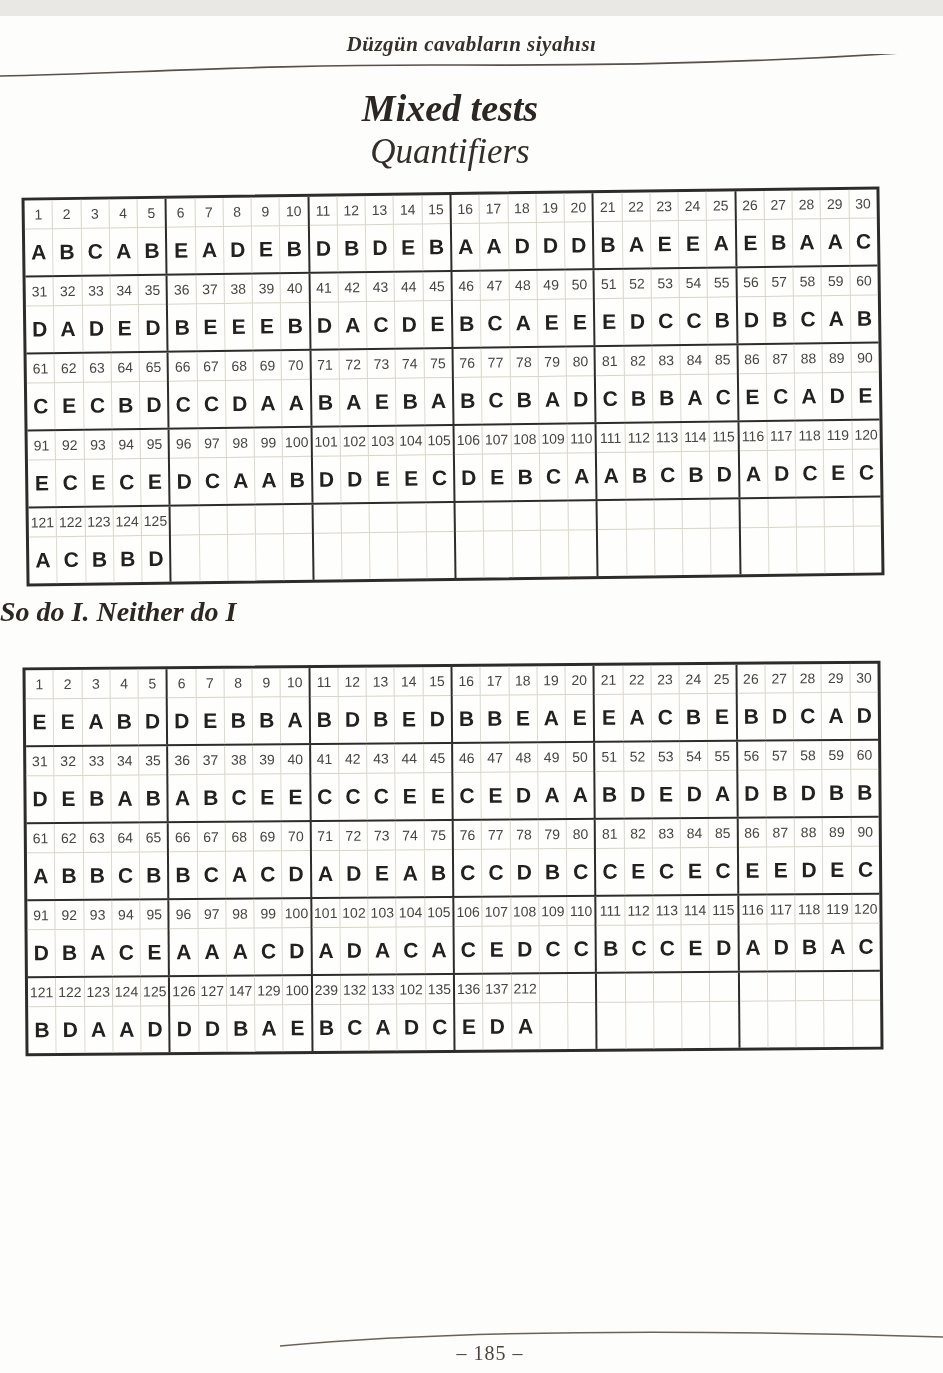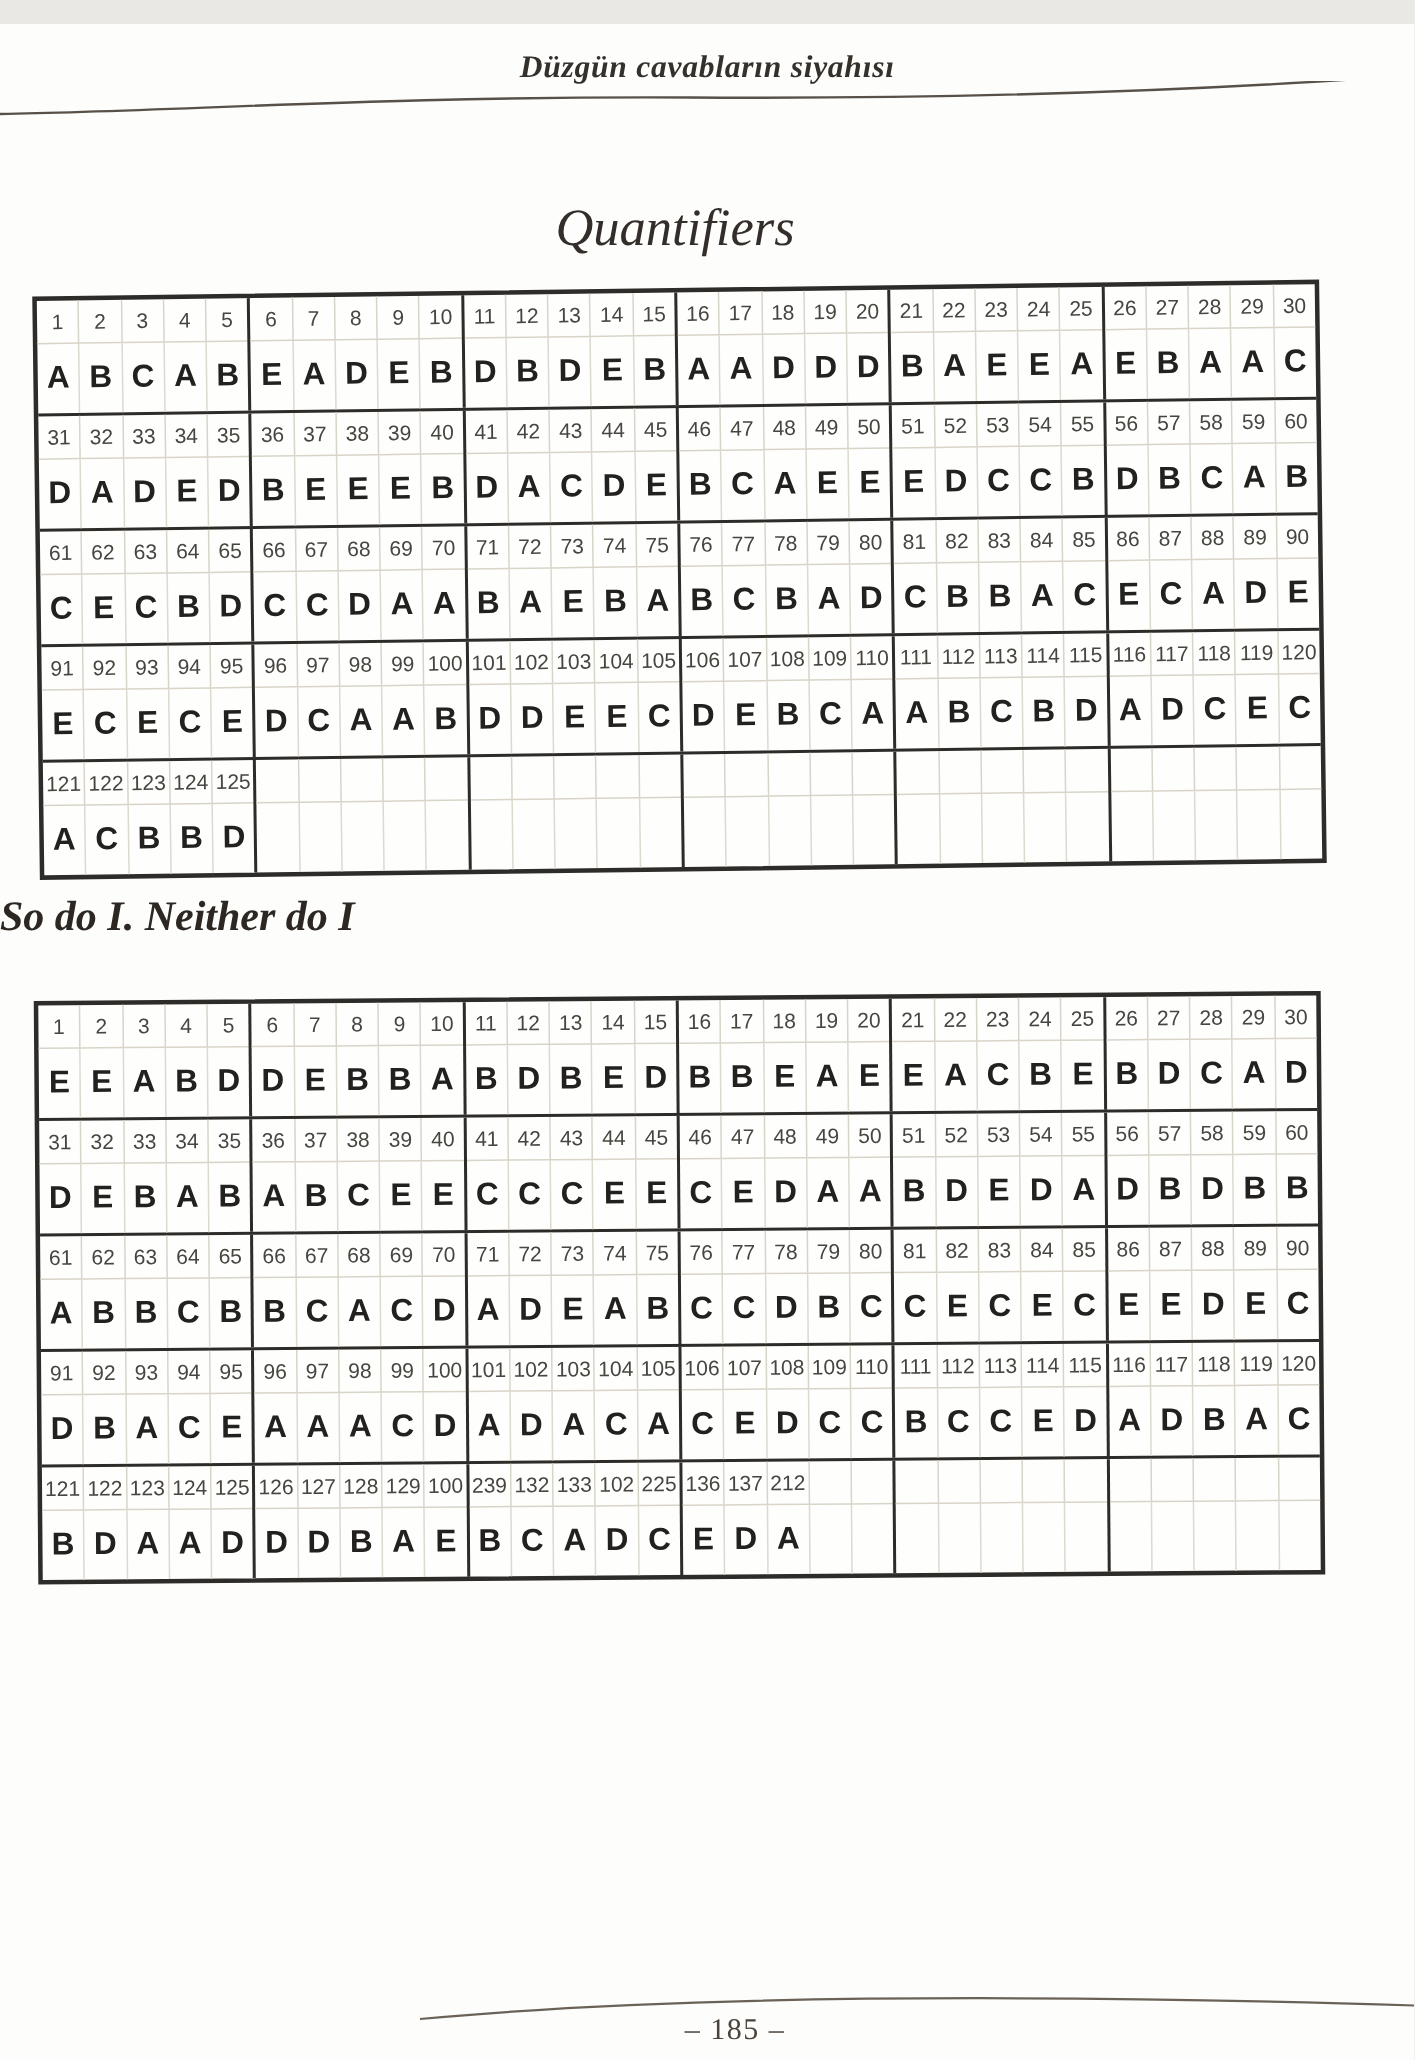--- a/index.html
+++ b/index.html
@@ -76,20 +76,21 @@
 <body>
 
 <div class="page" style="background: rgb(253, 253, 251);">
 
   <div class="running-header">Düzgün cavabların siyahısı</div>
 
   <svg class="top-curve" width="943" height="40" viewBox="0 0 943 40">
     <path d="M 0 22 C 120 20, 260 10, 460 11 C 640 12, 810 6, 943 -4" fill="none" stroke="#57514a" stroke-width="1.6"></path>
   </svg>
 
+  <h1 class="page-title">Mixed tests</h1>
 
   <h2 class="page-subtitle">Quantifiers</h2>
 
   <div class="answer-table" id="table1">
       <div class="t-row">
         <div class="t-group">
           <div class="num-row">
             <div class="num-cell">1</div>
             <div class="num-cell">2</div>
             <div class="num-cell">3</div>
@@ -988,39 +989,39 @@
             <div class="ans-cell">D</div>
             <div class="ans-cell">A</div>
             <div class="ans-cell">A</div>
             <div class="ans-cell">D</div>
           </div>
         </div>
         <div class="t-group">
           <div class="num-row">
             <div class="num-cell">126</div>
             <div class="num-cell">127</div>
-            <div class="num-cell">128</div>
+            <div class="num-cell">147</div>
             <div class="num-cell">129</div>
             <div class="num-cell">100</div>
           </div>
           <div class="ans-row">
             <div class="ans-cell">D</div>
             <div class="ans-cell">D</div>
             <div class="ans-cell">B</div>
             <div class="ans-cell">A</div>
             <div class="ans-cell">E</div>
           </div>
         </div>
         <div class="t-group">
           <div class="num-row">
             <div class="num-cell">239</div>
             <div class="num-cell">132</div>
             <div class="num-cell">133</div>
             <div class="num-cell">102</div>
-            <div class="num-cell">225</div>
+            <div class="num-cell">135</div>
           </div>
           <div class="ans-row">
             <div class="ans-cell">B</div>
             <div class="ans-cell">C</div>
             <div class="ans-cell">A</div>
             <div class="ans-cell">D</div>
             <div class="ans-cell">C</div>
           </div>
         </div>
         <div class="t-group">

